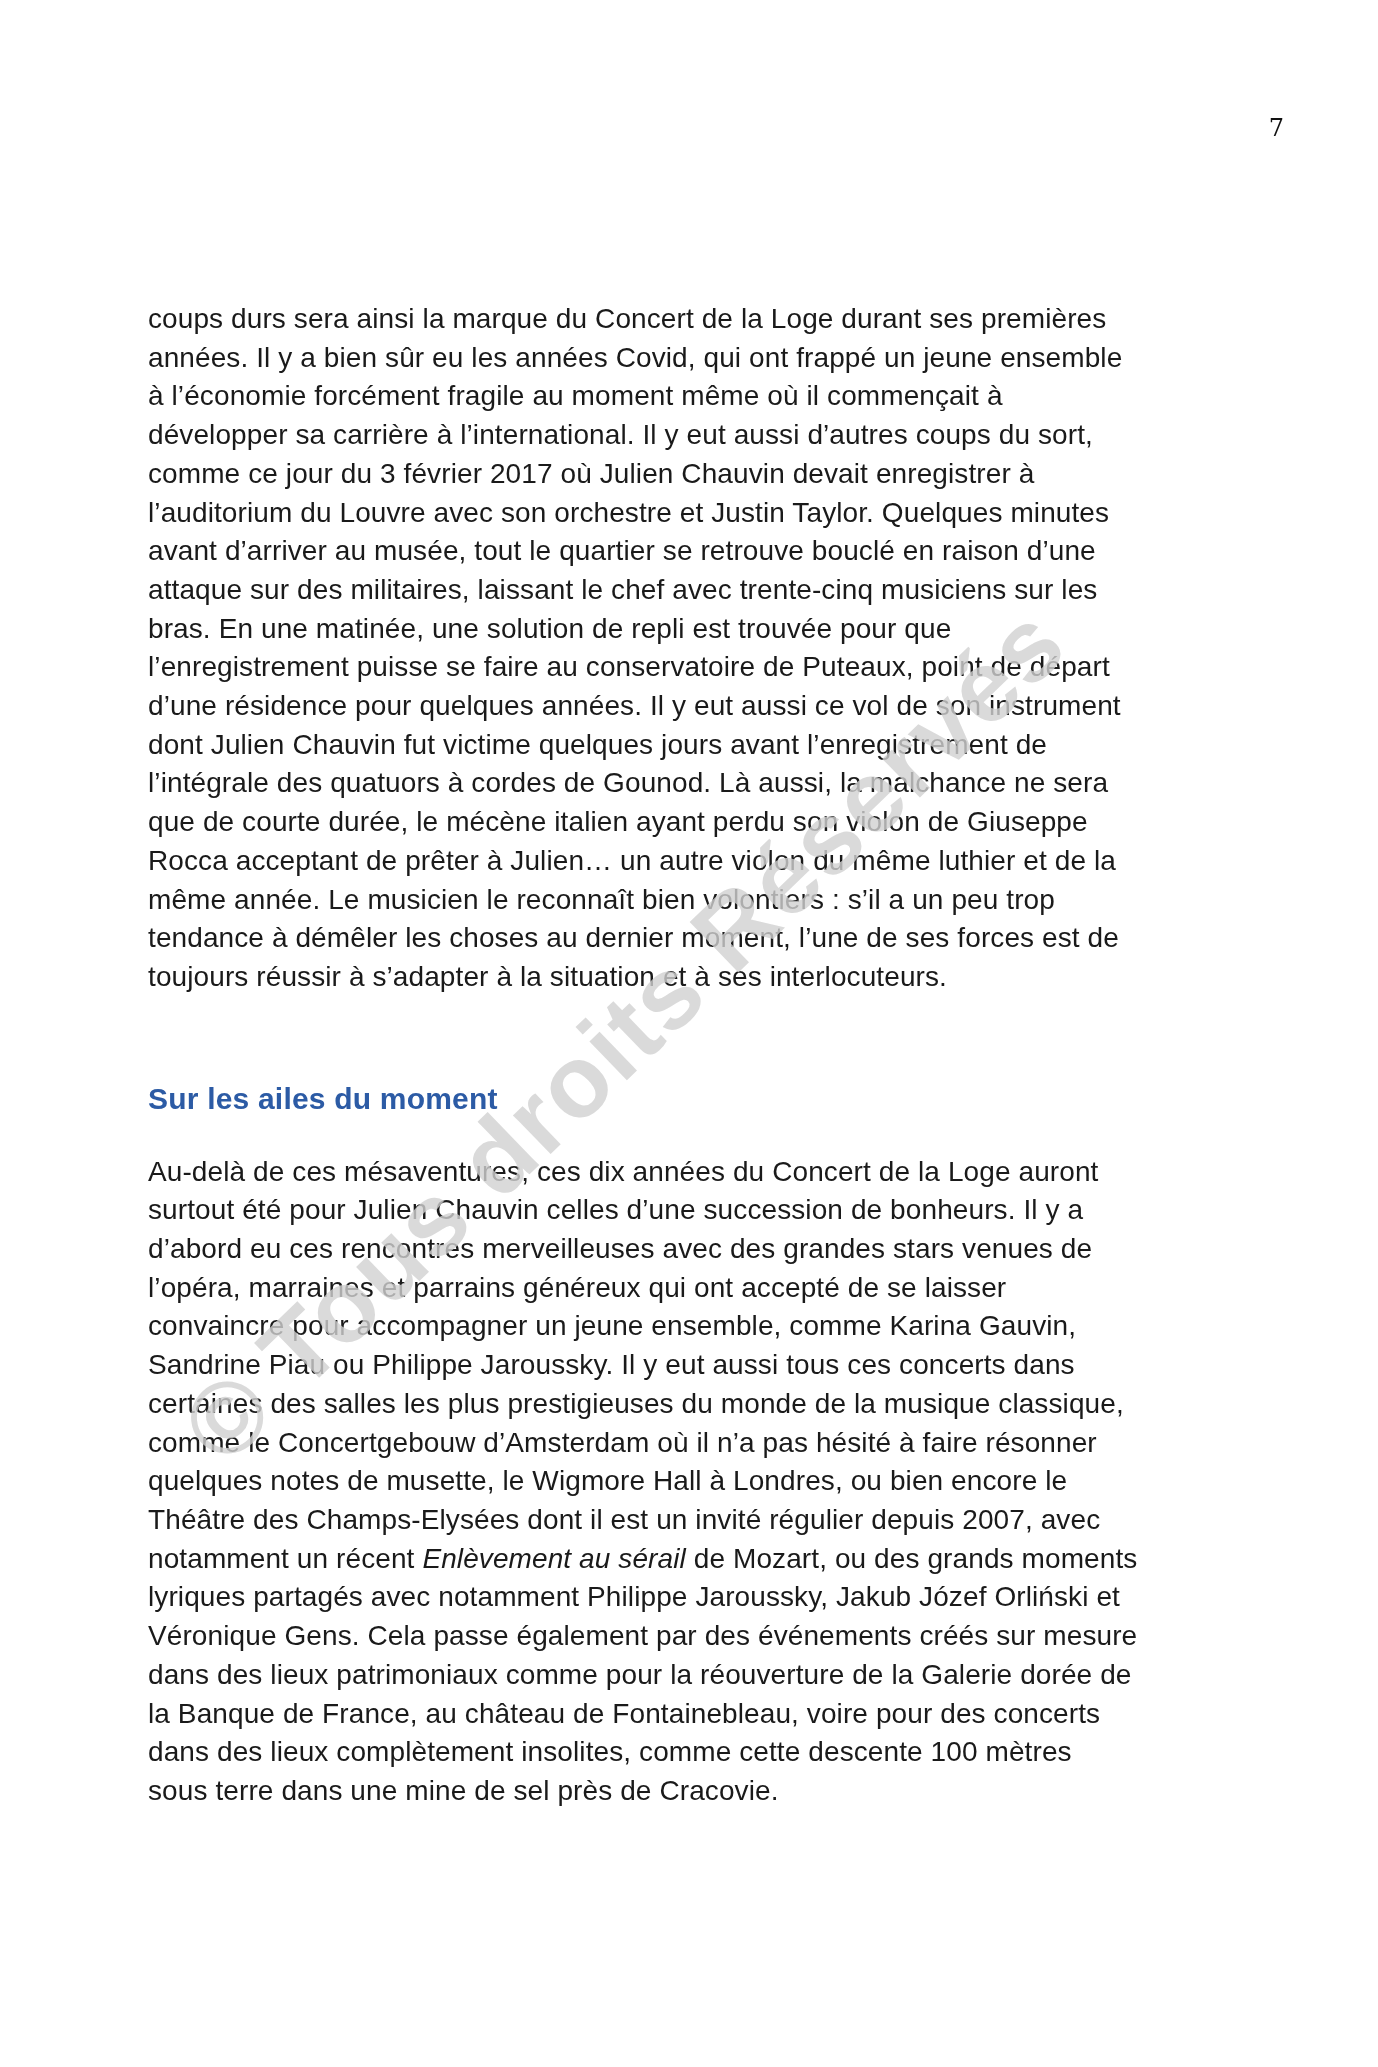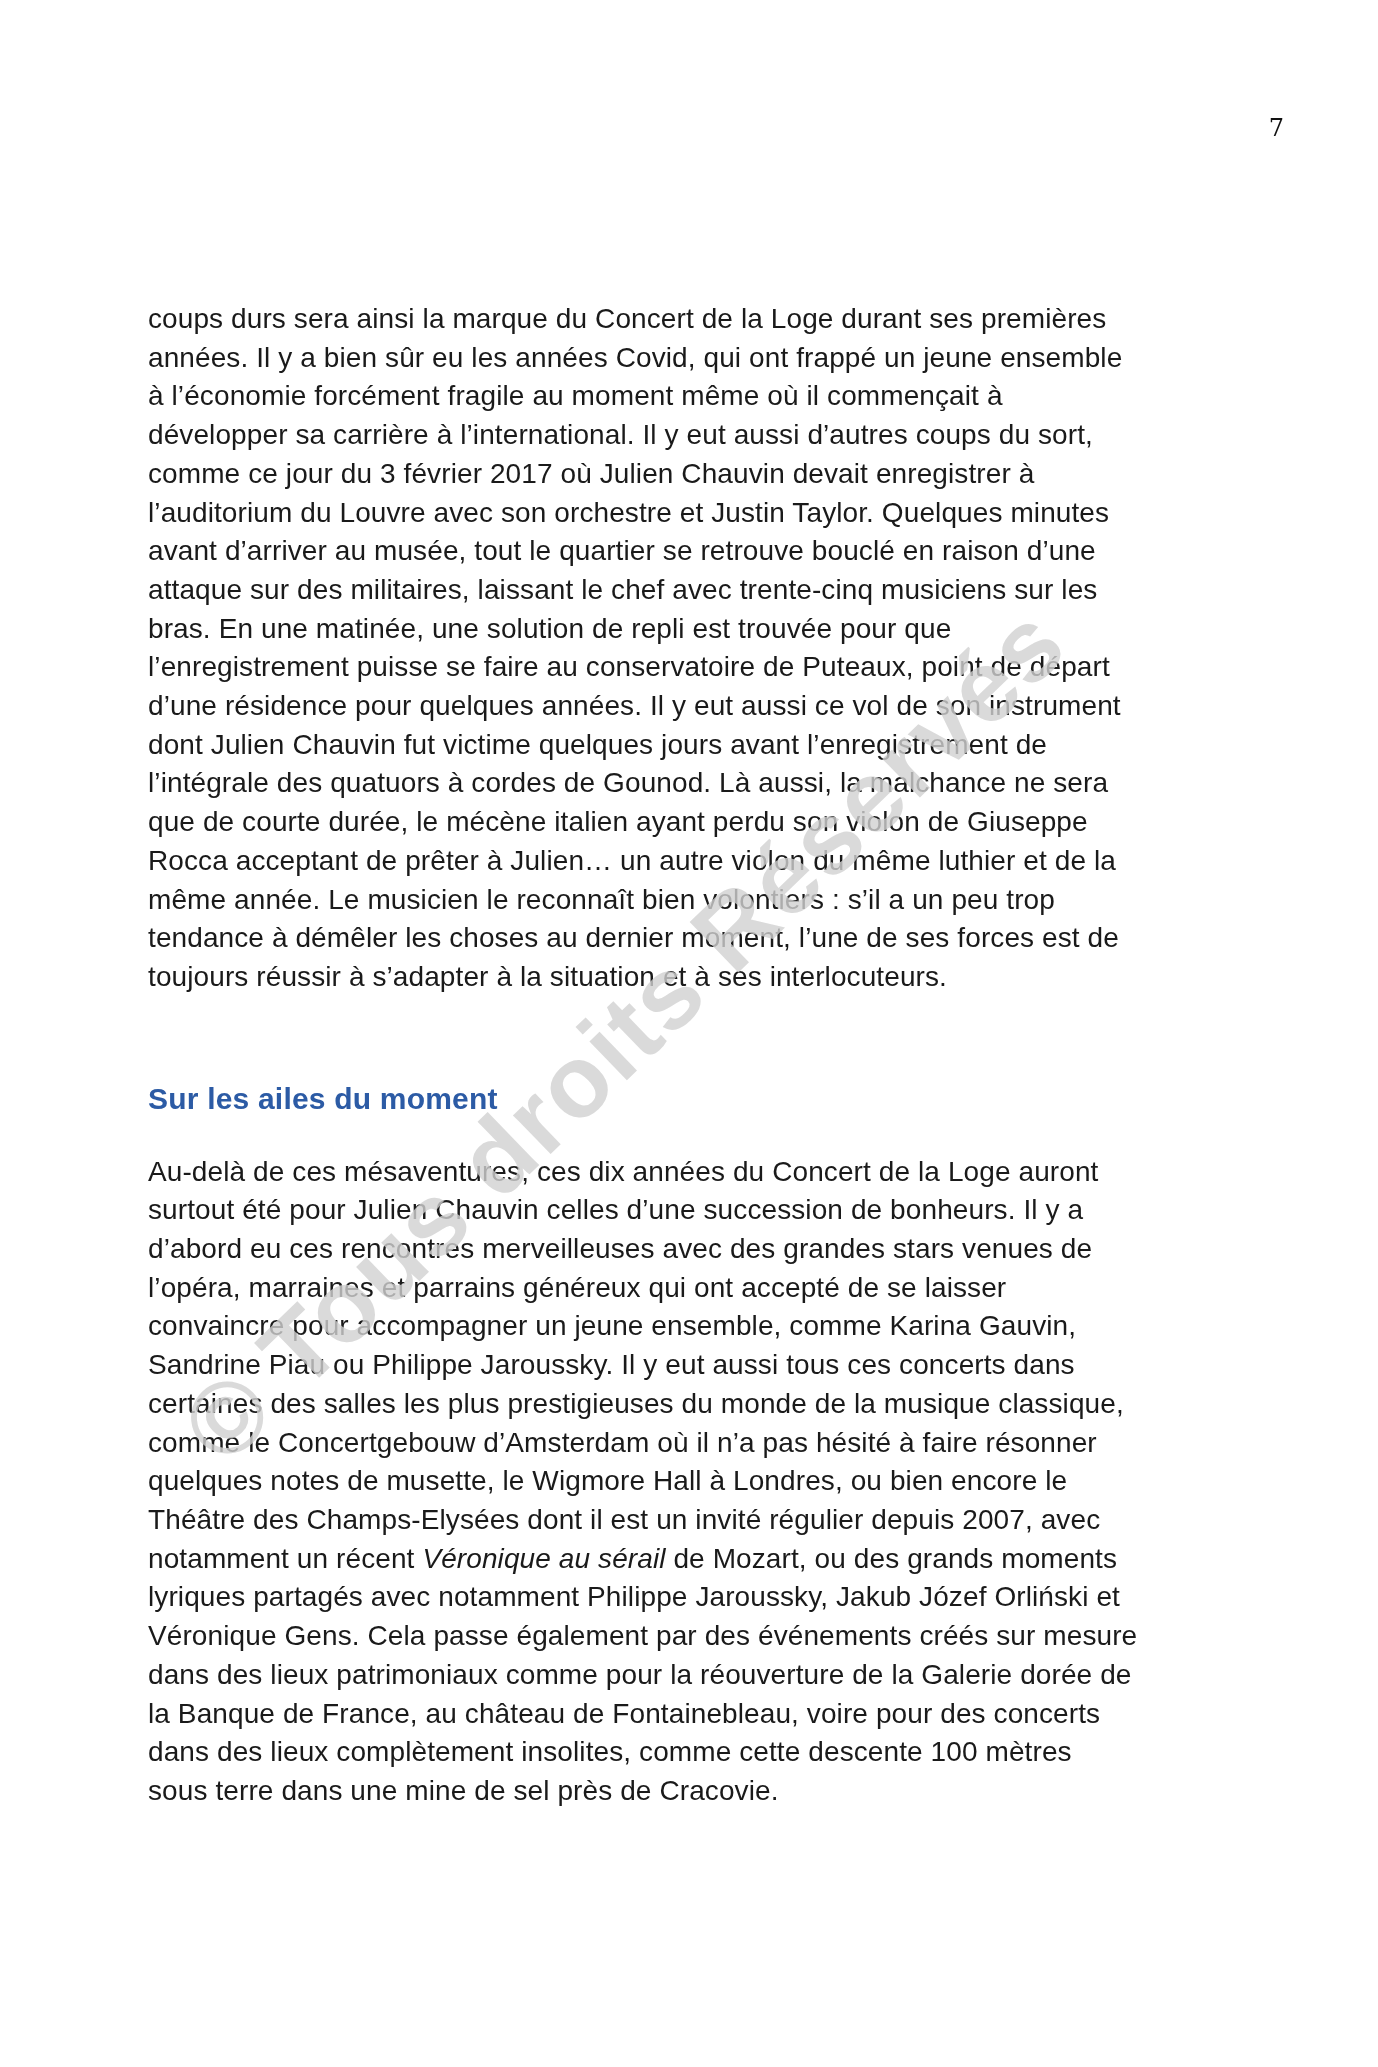--- a/index.html
+++ b/index.html
@@ -100,21 +100,21 @@
     <p class="body-para">Au-delà de ces mésaventures, ces dix années du Concert de la Loge auront
 surtout été pour Julien Chauvin celles d’une succession de bonheurs. Il y a
 d’abord eu ces rencontres merveilleuses avec des grandes stars venues de
 l’opéra, marraines et parrains généreux qui ont accepté de se laisser
 convaincre pour accompagner un jeune ensemble, comme Karina Gauvin,
 Sandrine Piau ou Philippe Jaroussky. Il y eut aussi tous ces concerts dans
 certaines des salles les plus prestigieuses du monde de la musique classique,
 comme le Concertgebouw d’Amsterdam où il n’a pas hésité à faire résonner
 quelques notes de musette, le Wigmore Hall à Londres, ou bien encore le
 Théâtre des Champs-Elysées dont il est un invité régulier depuis 2007, avec
-notamment un récent <em>Véronique au sérail</em> de Mozart, ou des grands moments
+notamment un récent <em>Enlèvement au sérail</em> de Mozart, ou des grands moments
 lyriques partagés avec notamment Philippe Jaroussky, Jakub Józef Orliński et
 Véronique Gens. Cela passe également par des événements créés sur mesure
 dans des lieux patrimoniaux comme pour la réouverture de la Galerie dorée de
 la Banque de France, au château de Fontainebleau, voire pour des concerts
 dans des lieux complètement insolites, comme cette descente 100 mètres
 sous terre dans une mine de sel près de Cracovie.</p>
 
   </div>
 
   <div class="watermark">© Tous droits Réservés</div>

